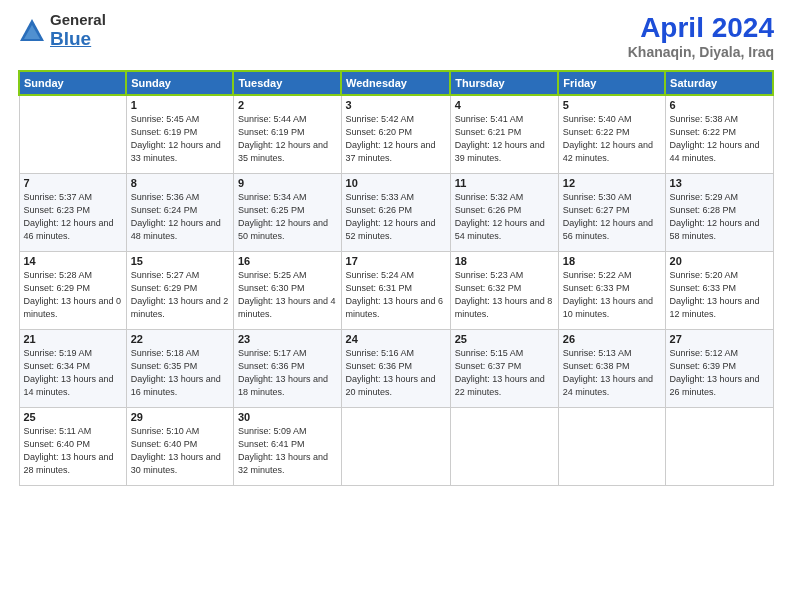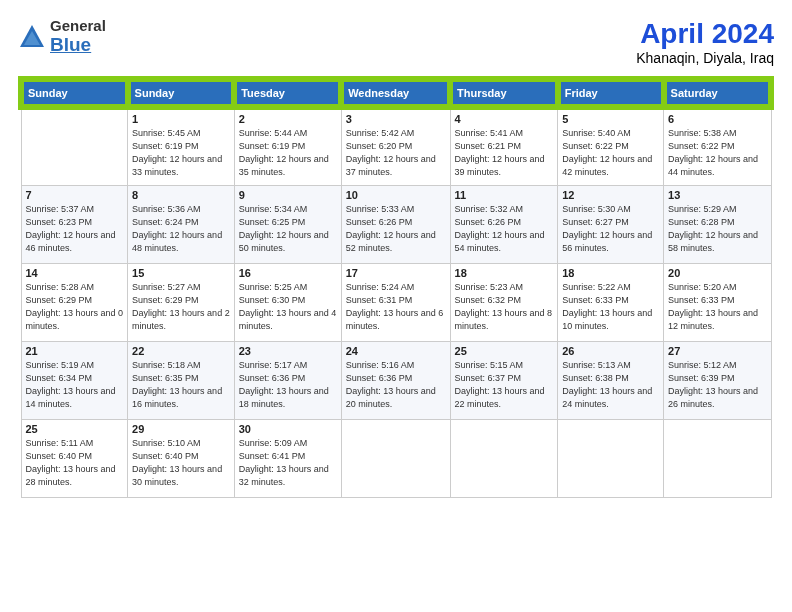--- a/index.html
+++ b/index.html
@@ -6,21 +6,21 @@
     body {
       width: 792px;
       height: 612px;
       font-family: Arial, sans-serif;
       background: #fff;
       overflow: hidden;
     }
     .page {
       width: 792px;
       height: 612px;
-      padding: 18px 18px 10px 18px;
+      padding: 12px 18px 10px 18px;
     }
     .header {
       display: flex;
       justify-content: space-between;
       align-items: flex-start;
       margin-bottom: 10px;
     }
     .logo {
       display: flex;
       align-items: center;
@@ -49,35 +49,36 @@
     .title-block {
       text-align: right;
     }
     .month-title {
       font-size: 28px;
       font-weight: bold;
       color: #1d4ed8;
     }
     .location-title {
       font-size: 14px;
-      color: #000000;
+      color: #737373;
+      font-weight: bold;
     }
     .calendar {
       width: 100%;
       border-collapse: collapse;
       font-size: 9.5px;
     }
     .calendar th {
       background-color: #2a6ebb;
       color: #fff;
       padding: 5px 4px;
       text-align: left;
       font-size: 11px;
       font-weight: bold;
-      border: 6px solid #84cc16;
+      border: 2px solid #84cc16;
     }
     .calendar td {
       border: 1px solid #ccc;
       padding: 3px 4px;
       vertical-align: top;
       width: 113px;
       height: 78px;
     }
     .calendar tr:nth-child(even) td {
       background-color: #f5f7fb;

